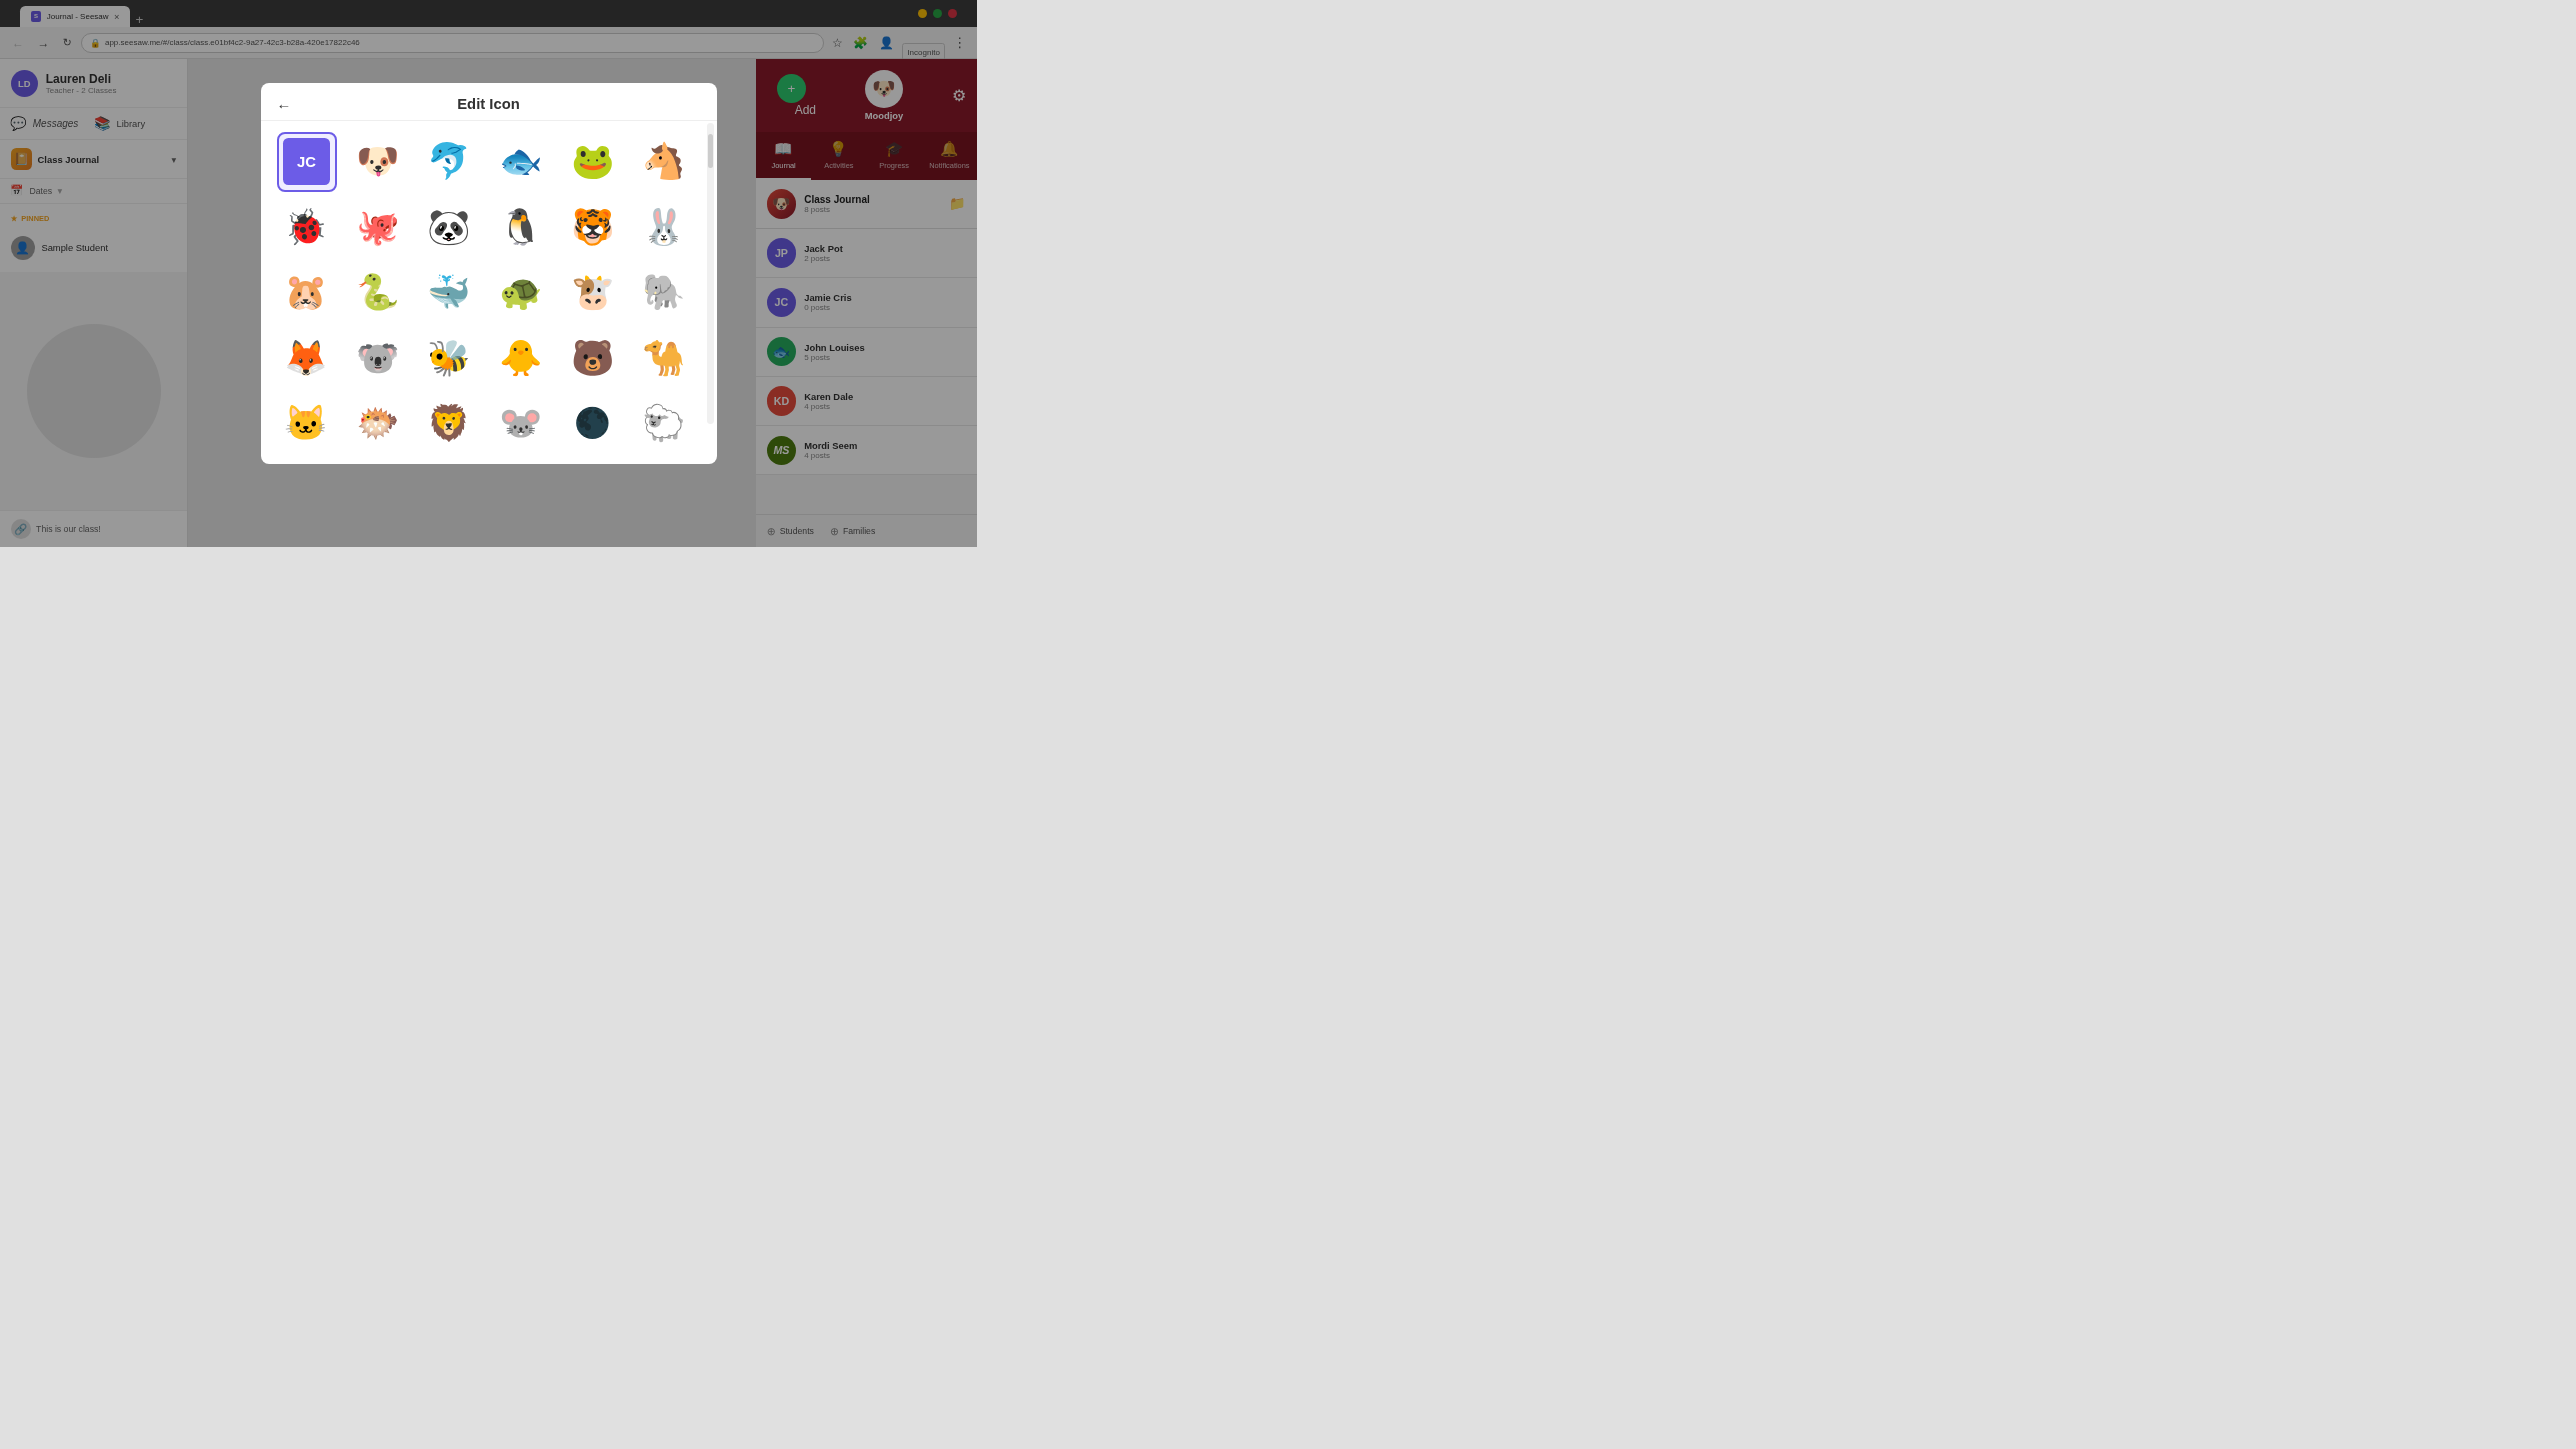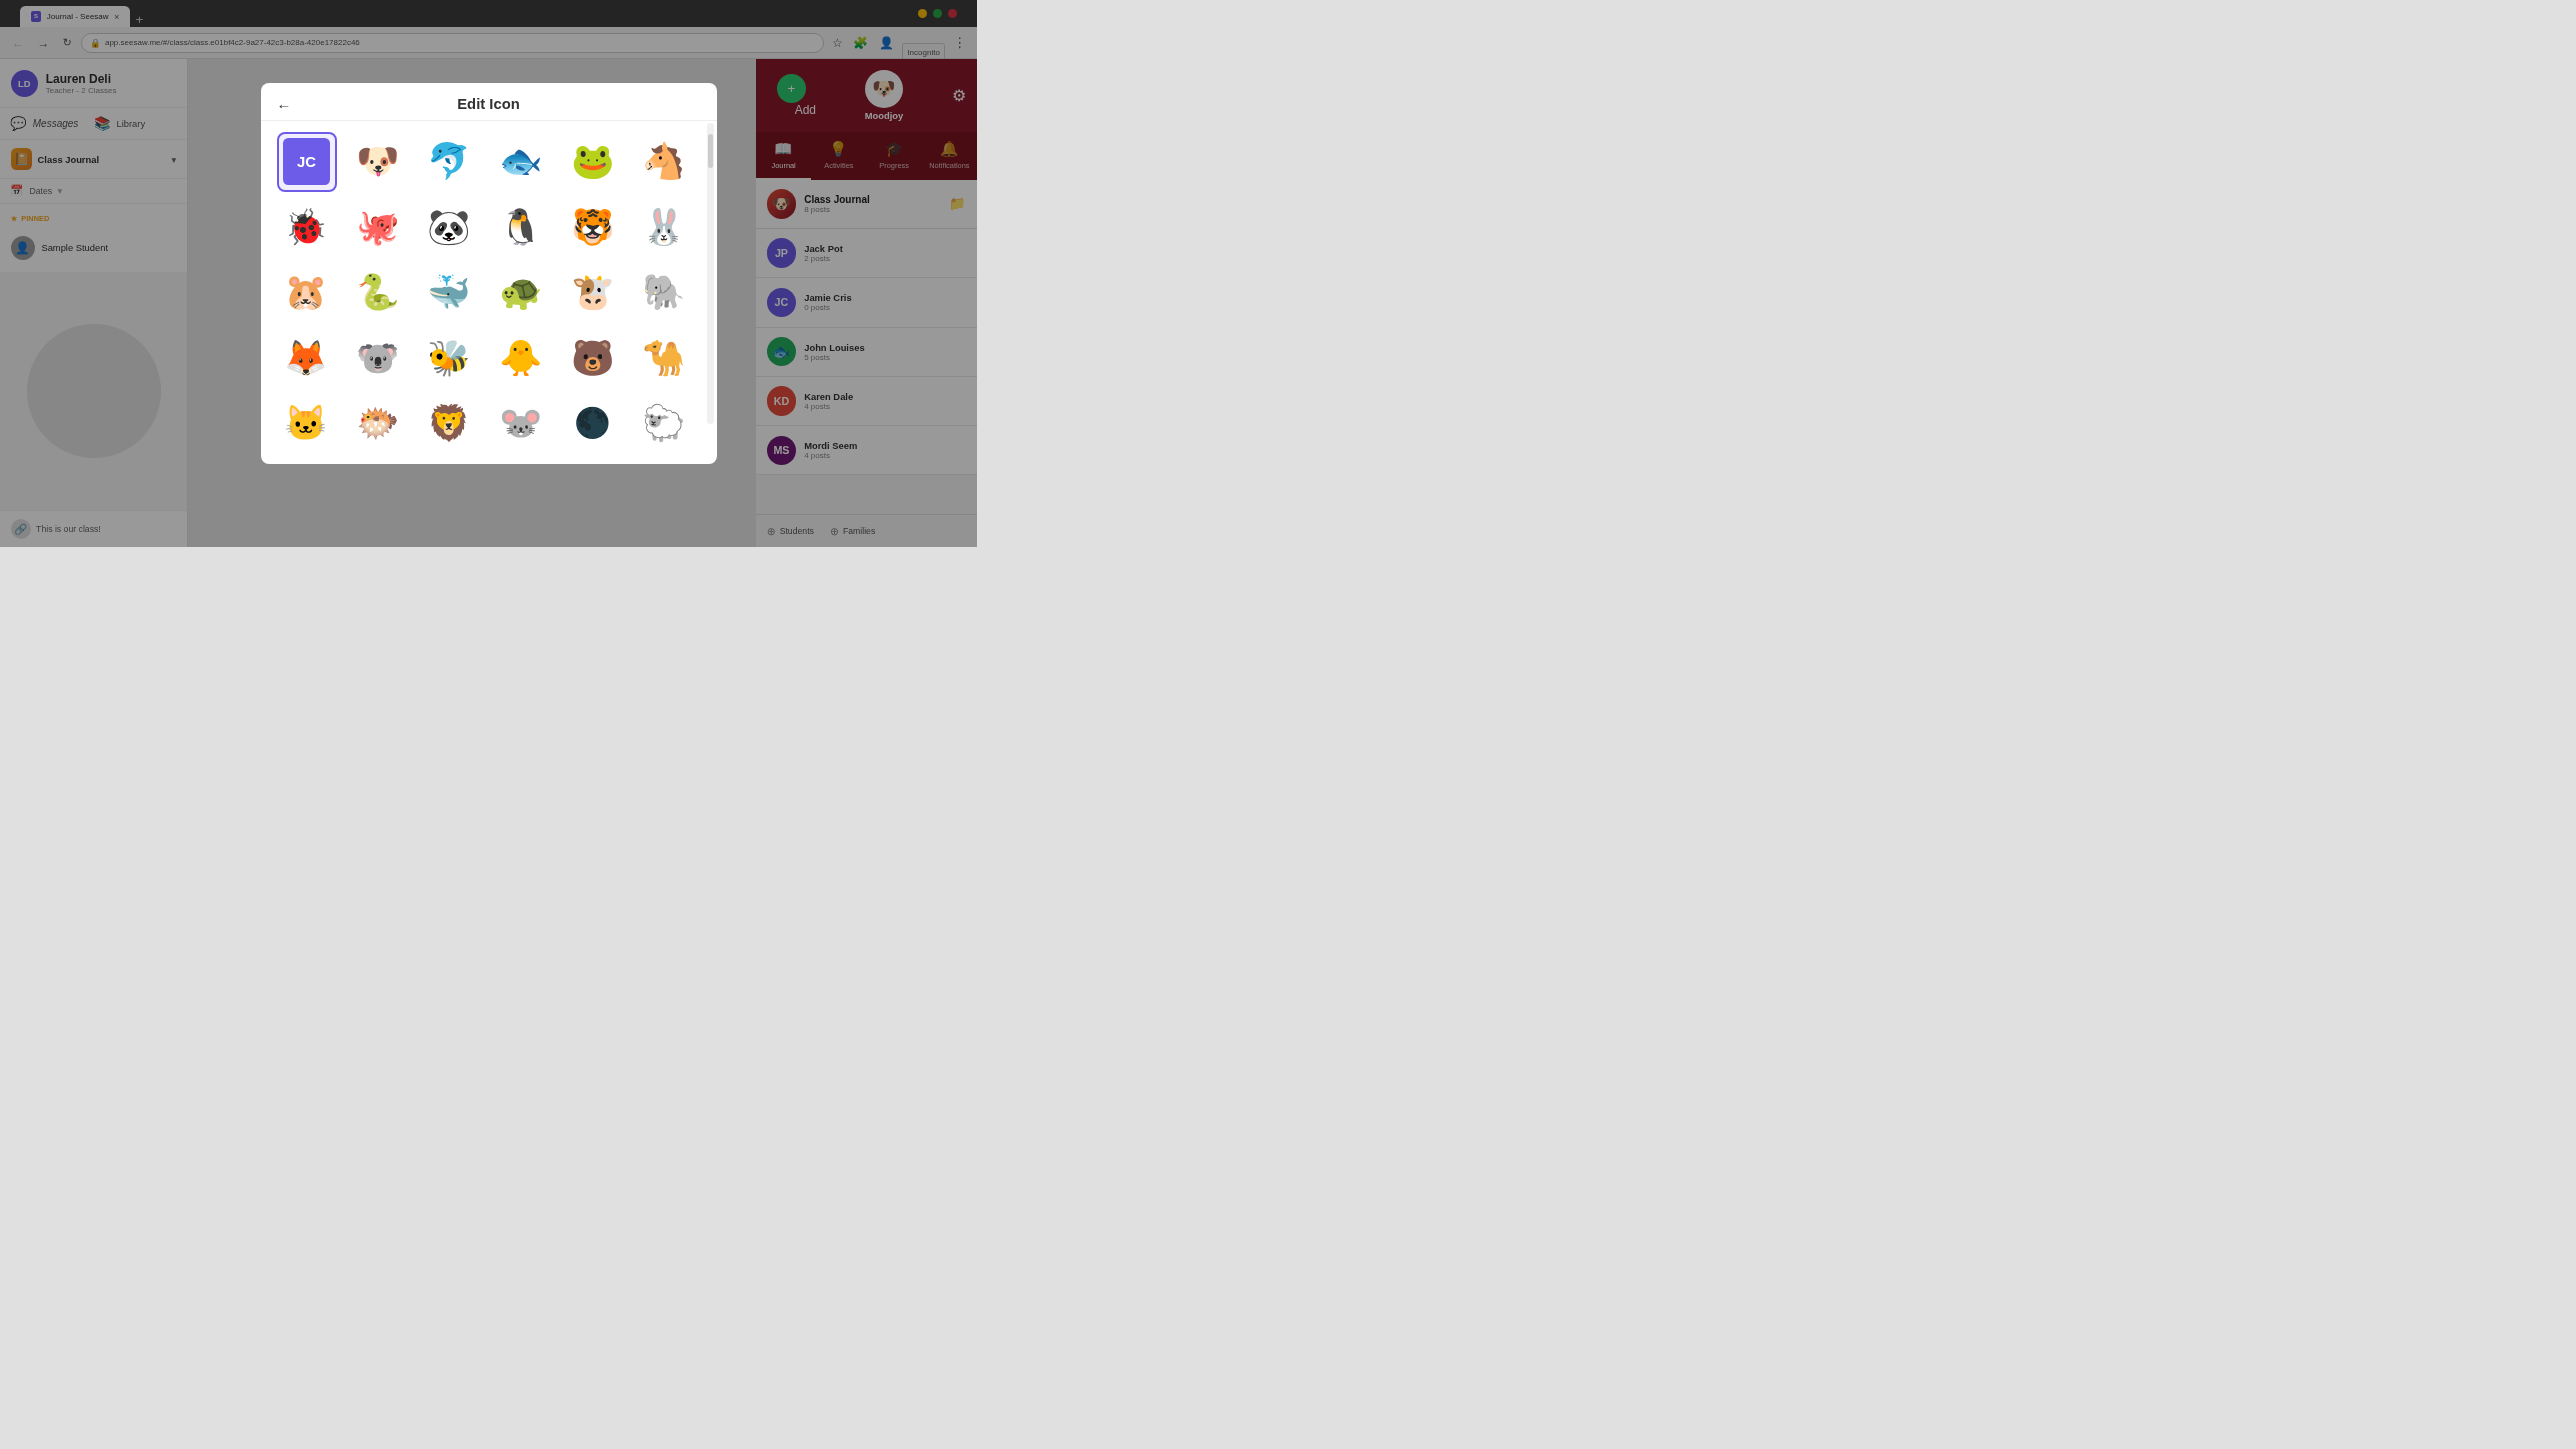--- a/index.html
+++ b/index.html
@@ -278,21 +278,21 @@
 
       <div class="right-list-item">
         <div class="rli-avatar" style="background:#e74c3c;">KD</div>
         <div class="rli-info">
           <div class="rli-name">Karen Dale</div>
           <div class="rli-posts">4 posts</div>
         </div>
       </div>
 
       <div class="right-list-item">
-        <div class="rli-avatar" style="background:#701a75;">MS</div>
+        <div class="rli-avatar" style="background:#4d7c0f;font-style:italic;">MS</div>
         <div class="rli-info">
           <div class="rli-name">Mordi Seem</div>
           <div class="rli-posts">4 posts</div>
         </div>
       </div>
     </div>
 
     <div class="right-footer">
       <div class="rfoot-btn">
         <span class="rfoot-plus">⊕</span>

